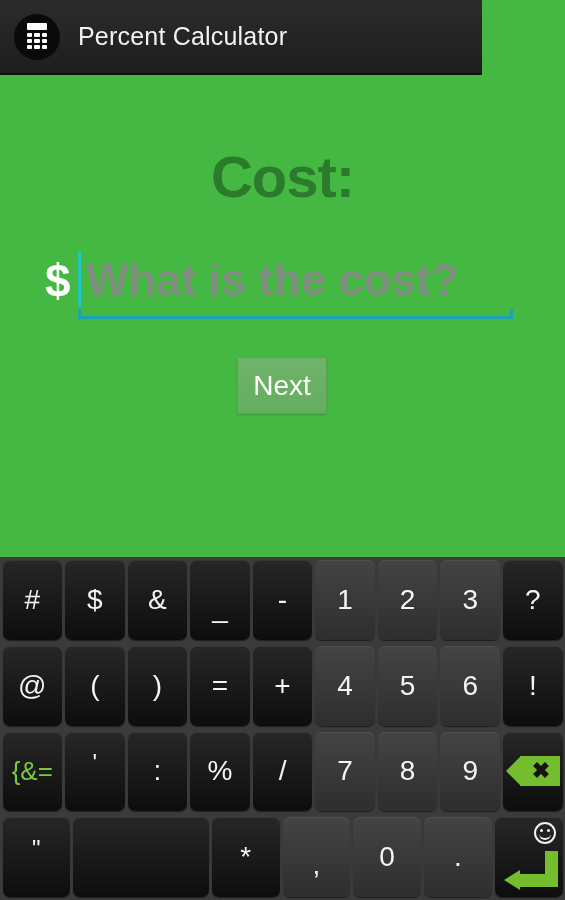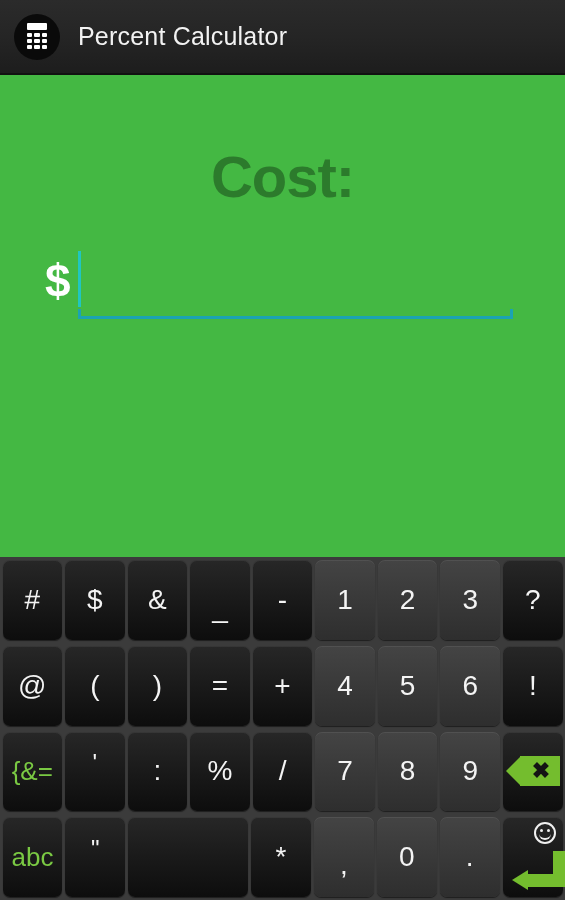--- a/index.html
+++ b/index.html
@@ -15,21 +15,21 @@
     width: 565px;
     height: 900px;
     overflow: hidden;
     background: #44b843;
   }
 
   
   #titlebar {
     position: absolute;
     left: 0; top: 0;
-    width: 565px;
+    width: 482px;
     height: 75px;
     background: linear-gradient(to bottom, #2b2b2b 0%, #252525 50%, #1d1d1d 100%);
     border-bottom: 2px solid #111;
     display: flex;
     align-items: center;
     box-sizing: border-box;
     padding-left: 14px;
   }
   #app-icon {
     width: 46px;
@@ -345,24 +345,26 @@
   </div>
 
   <div id="content">
 
     <div id="heading">Cost:</div>
 
     <div id="field-row">
       <div id="dollar-sign">$</div>
       <div id="input-wrap">
         <div id="caret"></div>
+        <div id="placeholder">What is the cost?</div>
         <div id="underline"></div>
       </div>
     </div>
 
+    <div id="next-button">Next</div>
   </div>
 
   <div id="keyboard">
       <div class="kb-row">
         <div class="key">
           <span>#</span>
         </div>
         <div class="key">
           <span>$</span>
         </div>
@@ -444,23 +446,20 @@
         </div>
         <div class="key">
           <span class="backspace-glyph">
             <span class="bs-tip"></span>
             <span class="bs-body"></span>
             <span class="bs-x">✖</span>
           </span>
         </div>
       </div>
       <div class="kb-row">
-        <div class="key">
-          <span class="label-green">abc</span>
-        </div>
         <div class="key">
           <span class="label-sup label-small">"</span>
         </div>
         <div class="key wide2"></div>
         <div class="key">
           <span>*</span>
         </div>
         <div class="key numeric">
           <span class="label-sub">,</span>
         </div>

